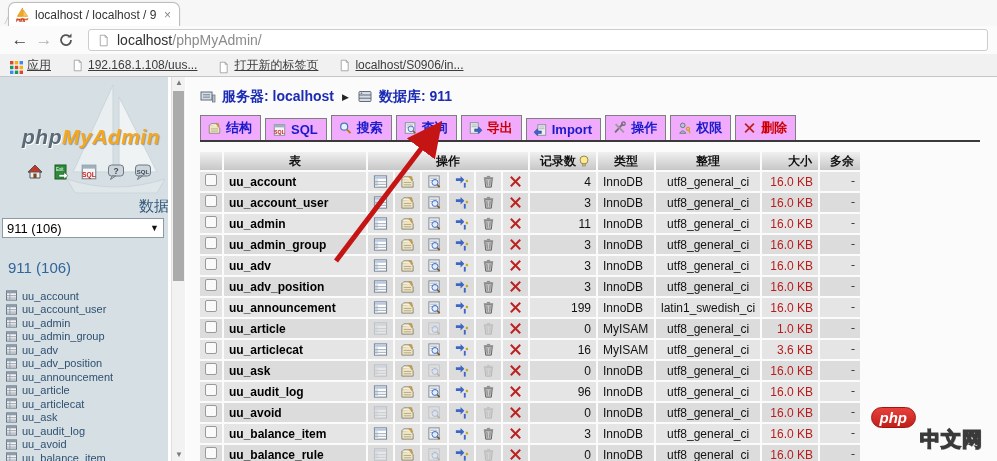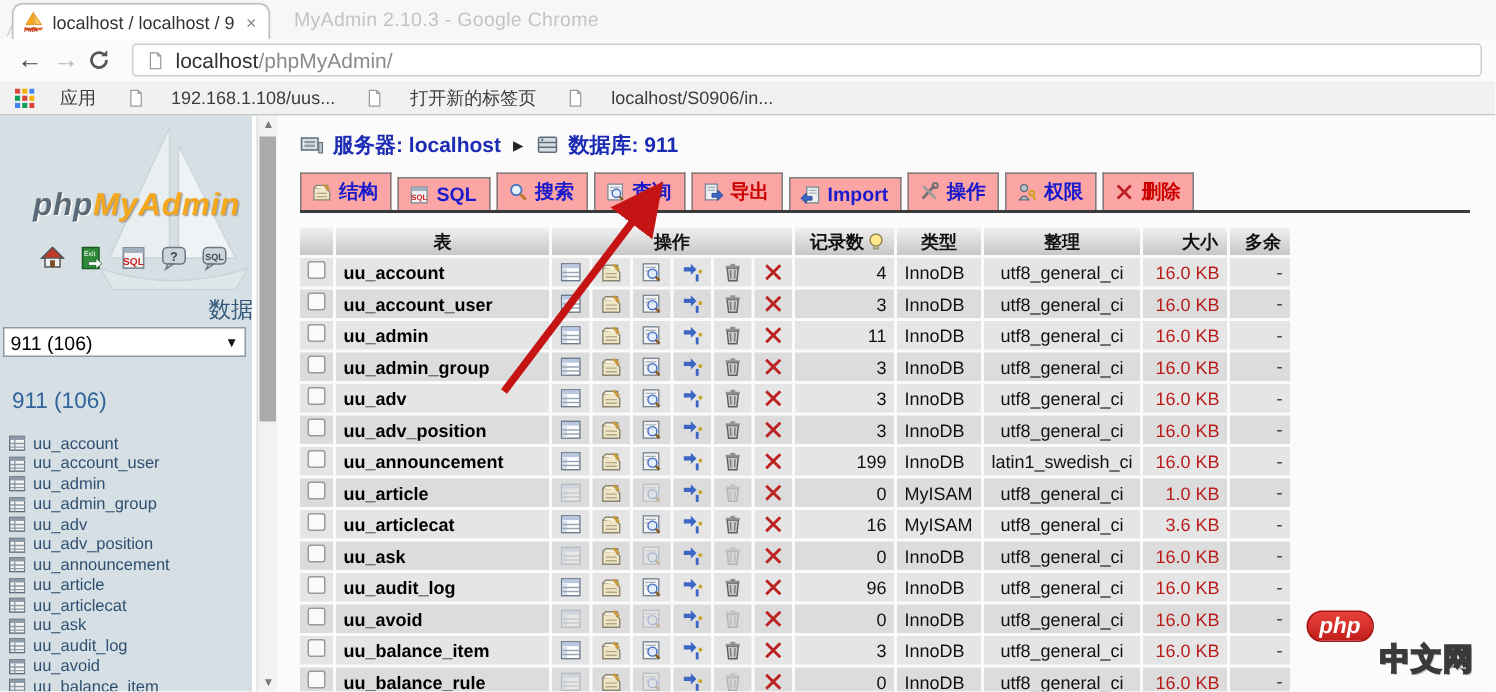--- a/index.html
+++ b/index.html
@@ -37,21 +37,21 @@
   }
   #omnibox .url { font-size:14px; }
   #omnibox .url-host { color:#303030; }
   #omnibox .url-path { color:#8b8b8b; }
 
   #bookmarks-bar {
     position:absolute; left:0; top:54px; width:997px; height:23px;
     background:#f1f1f1; border-bottom:1px solid #c6c6c6;
     display:flex; align-items:center; gap:20px; padding:0 10px; font-size:12px; color:#3c3c3c;
   }
-  .bm-item { display:flex; align-items:center; gap:17px; white-space:nowrap; }
+  .bm-item { display:flex; align-items:flex-end; gap:4px; white-space:nowrap;text-decoration:underline; }
 
   
   #content { position:absolute; left:0; top:77px; width:997px; height:384px; }
 
   #sidebar { position:absolute; left:0; top:0; width:168px; height:384px; background:#d6dfe3; overflow:hidden; }
   #sail-art { position:absolute; left:55px; top:0; opacity:.8; }
   #pma-logo { position:absolute; left:22px; top:48px; font-size:21px; font-weight:bold; font-style:italic; letter-spacing:.5px; }
   #pma-logo .lg1 { color:#5b6a77; text-shadow:1px 1px 0 #fff; }
   #pma-logo .lg2 { color:#f6a81c; text-shadow:1px 1px 1px #9a9a9a; }
   #sidebar-icons { position:absolute; left:26px; top:86px; display:flex; gap:9px; align-items:center; }
@@ -77,21 +77,21 @@
 
   
   #breadcrumb { display:flex; align-items:center; gap:6px; padding:11px 0 0 14px; font-size:14px; font-weight:bold; color:#1c2bb4; }
   #breadcrumb .sep { font-size:9px; color:#222; margin:0 2px; }
   #breadcrumb svg { width:16px; height:14px; }
 
   
   #tabs { display:flex; align-items:flex-end; gap:4px; margin:9px 0 0 14px; border-bottom:2px solid #3a3a3a; width:780px; }
   .pma-tab {
     display:flex; align-items:center; gap:4px;
-    background:#fca5a5; border:1px solid #7e7e7e; border-bottom:none;
+    background:#f0abfc; border:1px solid #7e7e7e; border-bottom:none;
     padding:3px 8px 3px 6px; font-size:13px; font-weight:bold; color:#1a1acc; white-space:nowrap;
   }
   .pma-tab.red { color:#cc0000; }
   .pma-tab svg { width:15px; height:14px; }
 
   
   #db-table { border-collapse:separate; border-spacing:2px; margin:8px 0 0 12px; }
   #db-table th {
     background:linear-gradient(#f0f0f0,#c7c7c7);
     font-size:12px; font-weight:bold; color:#111; height:18px; padding:0 6px; white-space:nowrap;
@@ -220,21 +220,20 @@
       <rect x="2" y="1.5" width="12" height="10" rx="1" fill="#d7dde3" stroke="#5f6d7a"></rect>
       <line x1="2" y1="5" x2="14" y2="5" stroke="#5f6d7a"></line>
       <line x1="2" y1="8.2" x2="14" y2="8.2" stroke="#5f6d7a"></line>
       <circle cx="4.5" cy="3.2" r=".8" fill="#5f6d7a"></circle>
     </symbol>
   </defs>
 </svg>
 
 <div id="titlebar">
   <div class="tab-stub"></div>
-  <div id="ghost-title">MyAdmin 2.10.3 - Google Chrome</div>
   <div id="browser-tab">
     <svg width="15" height="15" viewBox="0 0 16 16">
       <path d="M8 1 L8 10 L2.5 10 Z" fill="#f6a81c" stroke="#d88a08" stroke-width=".6"></path>
       <path d="M8.8 3 L8.8 10 L13.5 10 Z" fill="#fbc85e" stroke="#d88a08" stroke-width=".6"></path>
       <path d="M1.5 11.5 q3 2 6.5 0 q3.5 2 6.5 0 l-1 2.5 h-11 z" fill="#e0672e"></path>
       <text x="1" y="15.5" font-size="4.5" font-weight="bold" fill="#c2331f" font-family="inherit">PMA</text>
     </svg>
     <span class="tab-title">localhost / localhost / 9</span>
     <span id="tab-close">×</span>
   </div>

